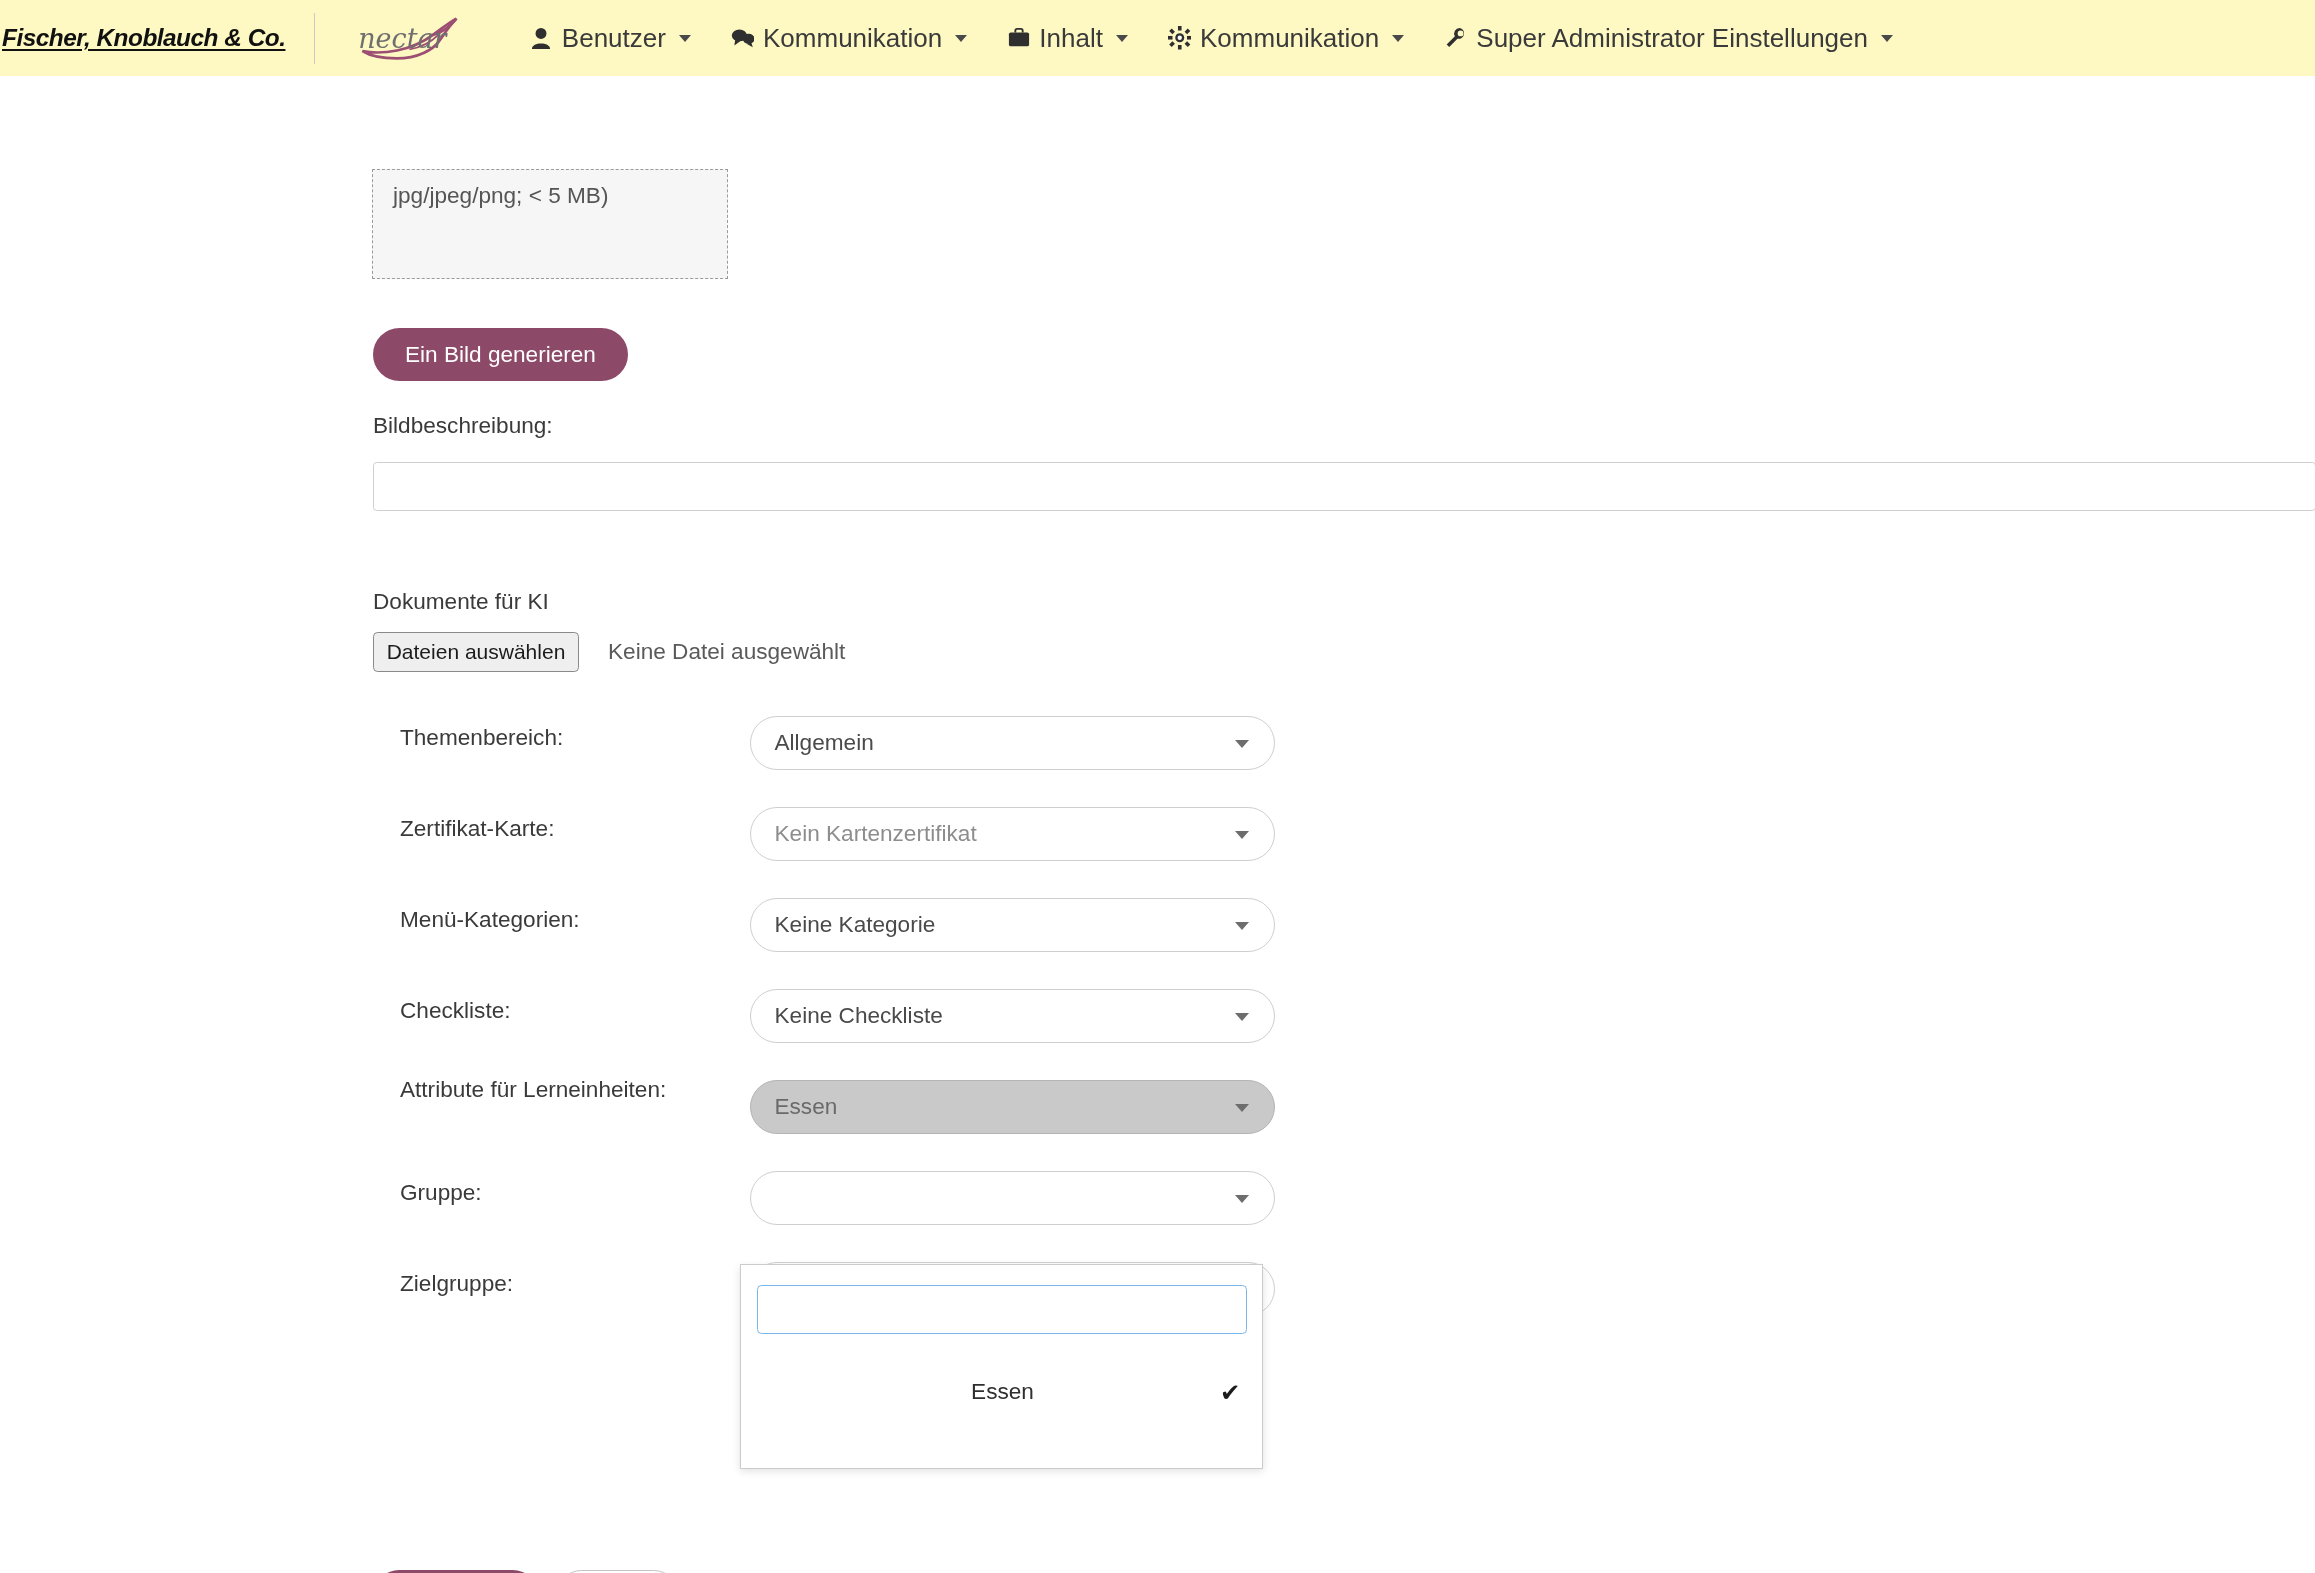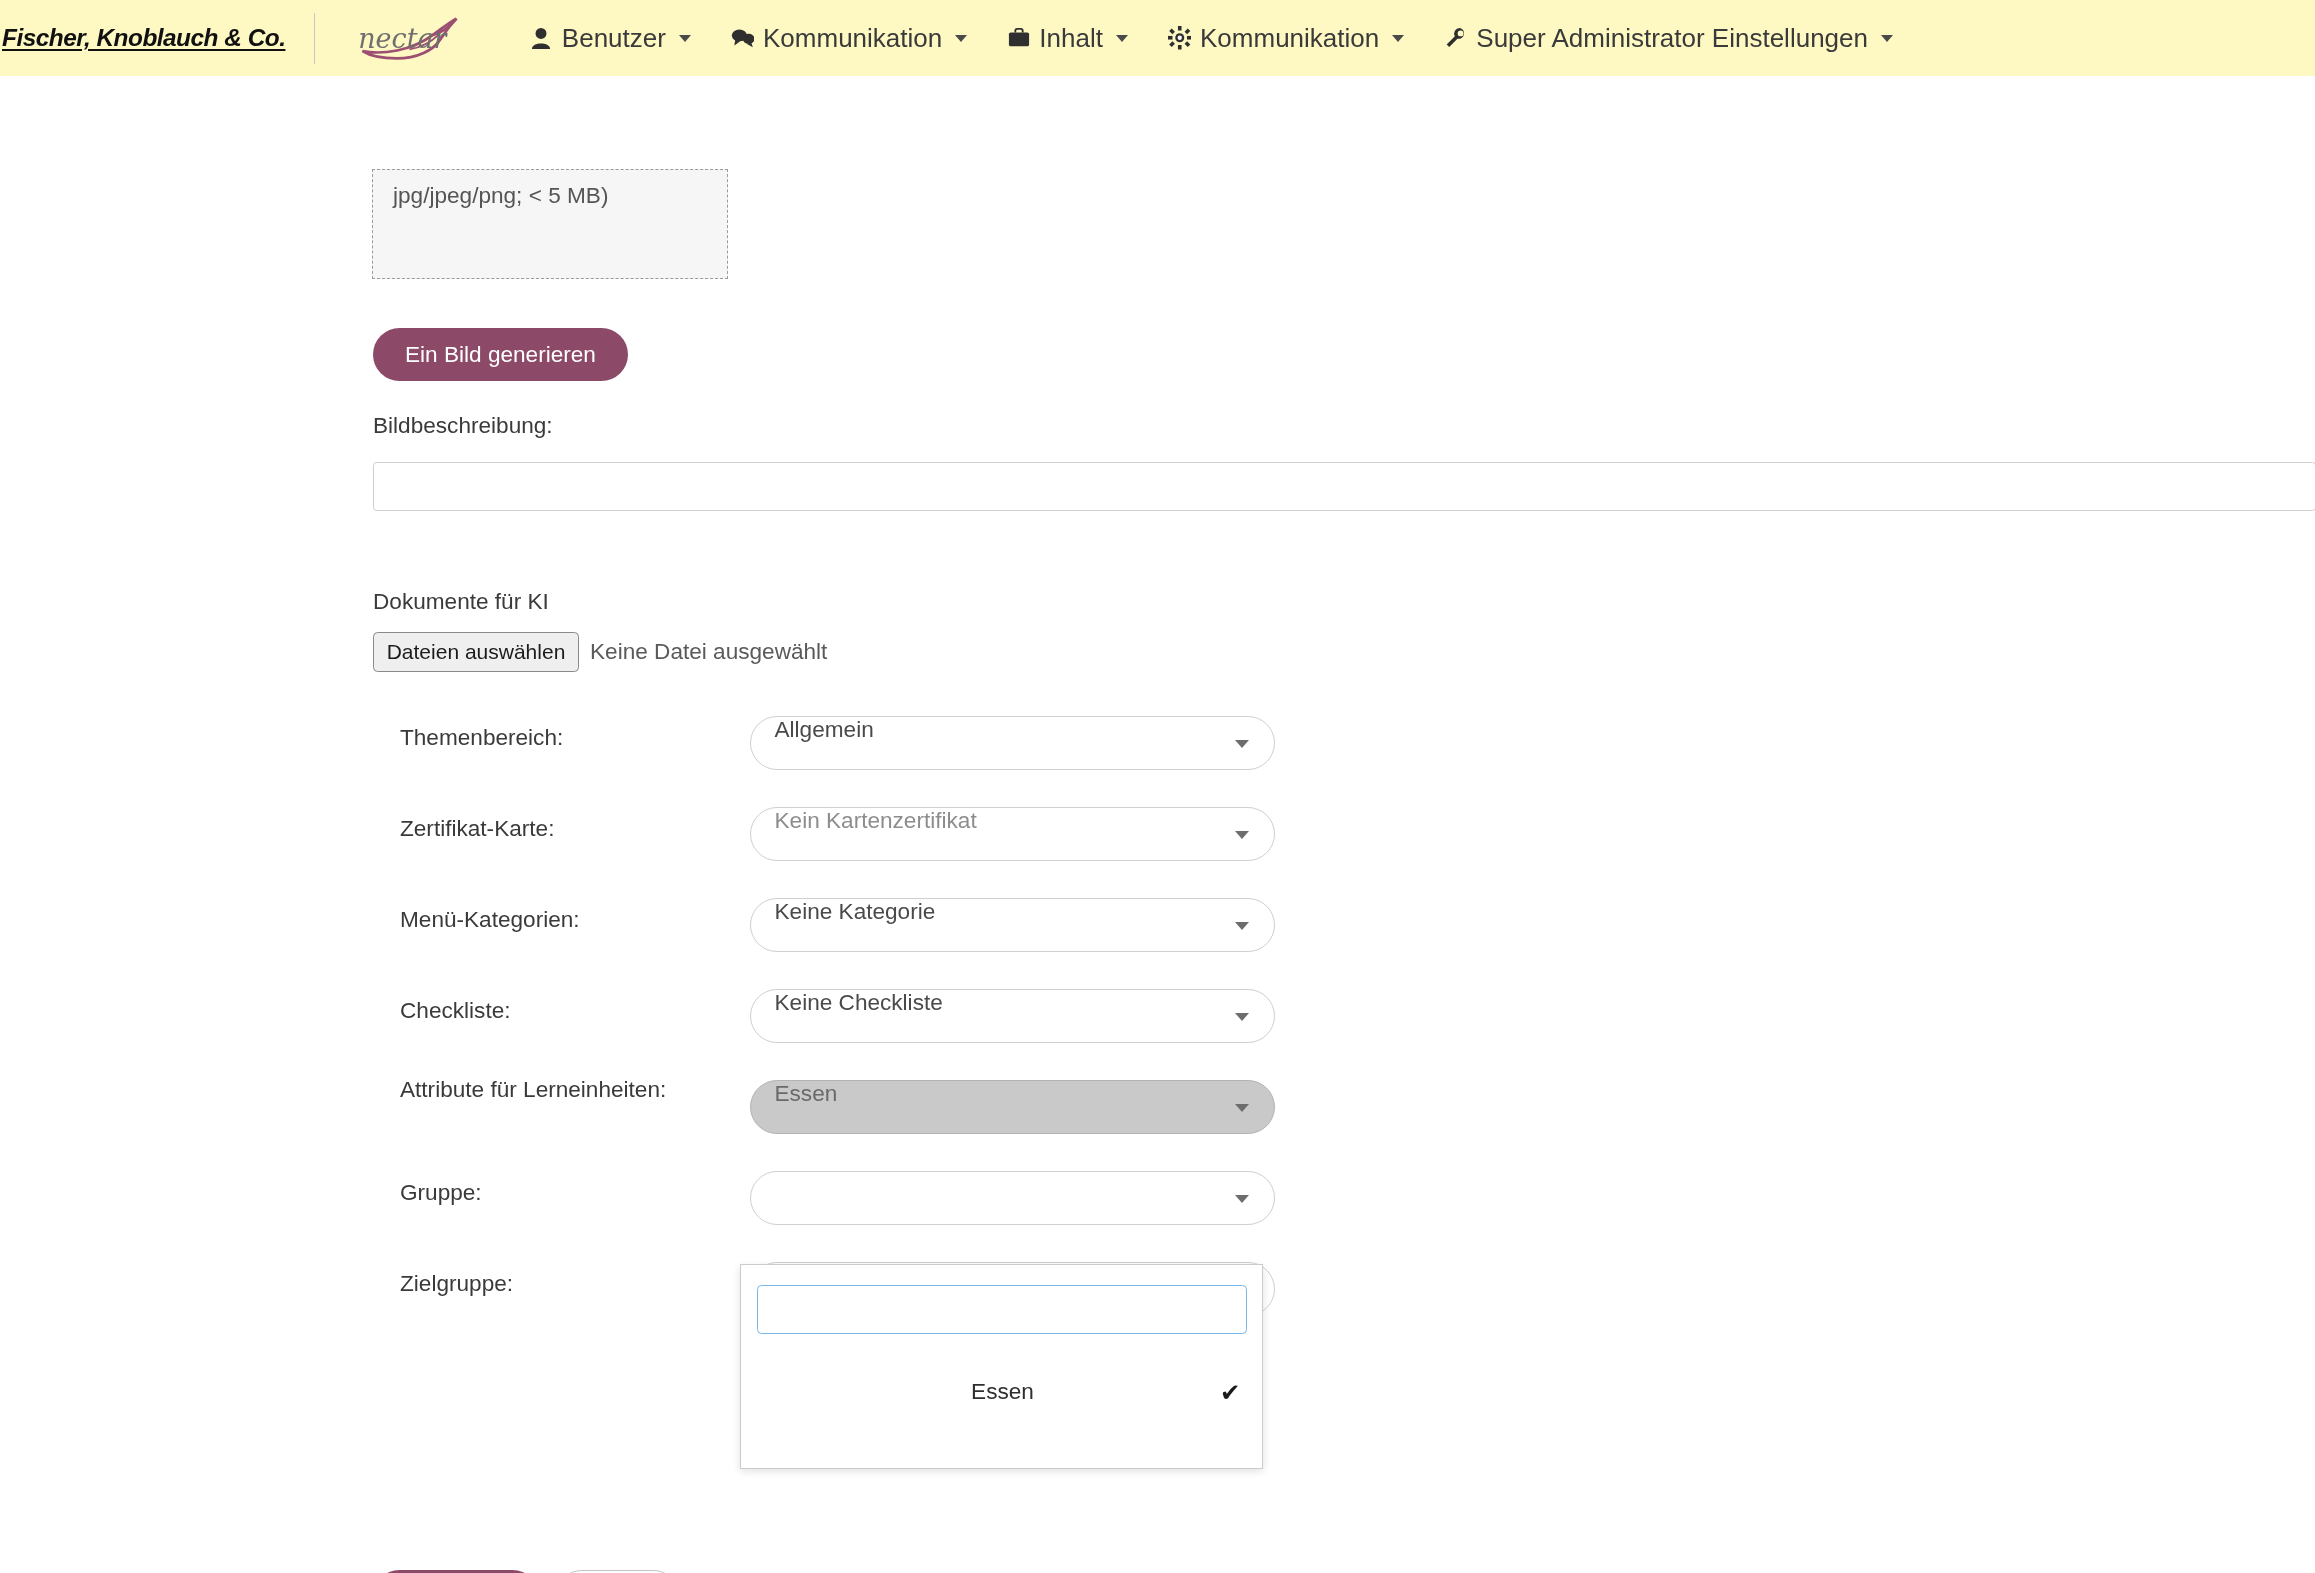--- a/index.html
+++ b/index.html
@@ -157,21 +157,21 @@
     outline: none;
   }
 
   .lbl-dokumente { position: absolute; left: 373px; top: 513px; }
   .file-row {
     position: absolute;
     left: 373px;
     top: 556px;
     display: flex;
     align-items: center;
-    gap: 11px;
+    gap: 29px;
   }
   .file-btn {
     background: #efefef;
     border: 0.9px solid #8a8a8a;
     border-radius: 4.5px;
     font-size: 21px;
     color: #1c1c1c;
     padding: 7.2px 12.7px;
     cursor: pointer;
     font-family: "Liberation Sans", sans-serif;
@@ -205,21 +205,21 @@
   .select-pill {
     position: absolute;
     left: 738px;
     top: 7.2px;
     width: 525px;
     height: 54px;
     border: 0.9px solid #cfcfcf;
     border-radius: 29px;
     background: #ffffff;
     display: flex;
-    align-items: flex-start;
+    align-items: center;
     padding: 0 23.5px;
     font-size: 22.6px;
     color: #8d8d8d;
     cursor: pointer;
   }
   .select-pill.dark-value { color: #4a4a4a; }
   .select-pill.active {
     background: #c9c9c9;
     border-color: #b4b4b4;
     color: #6a6a6a;

